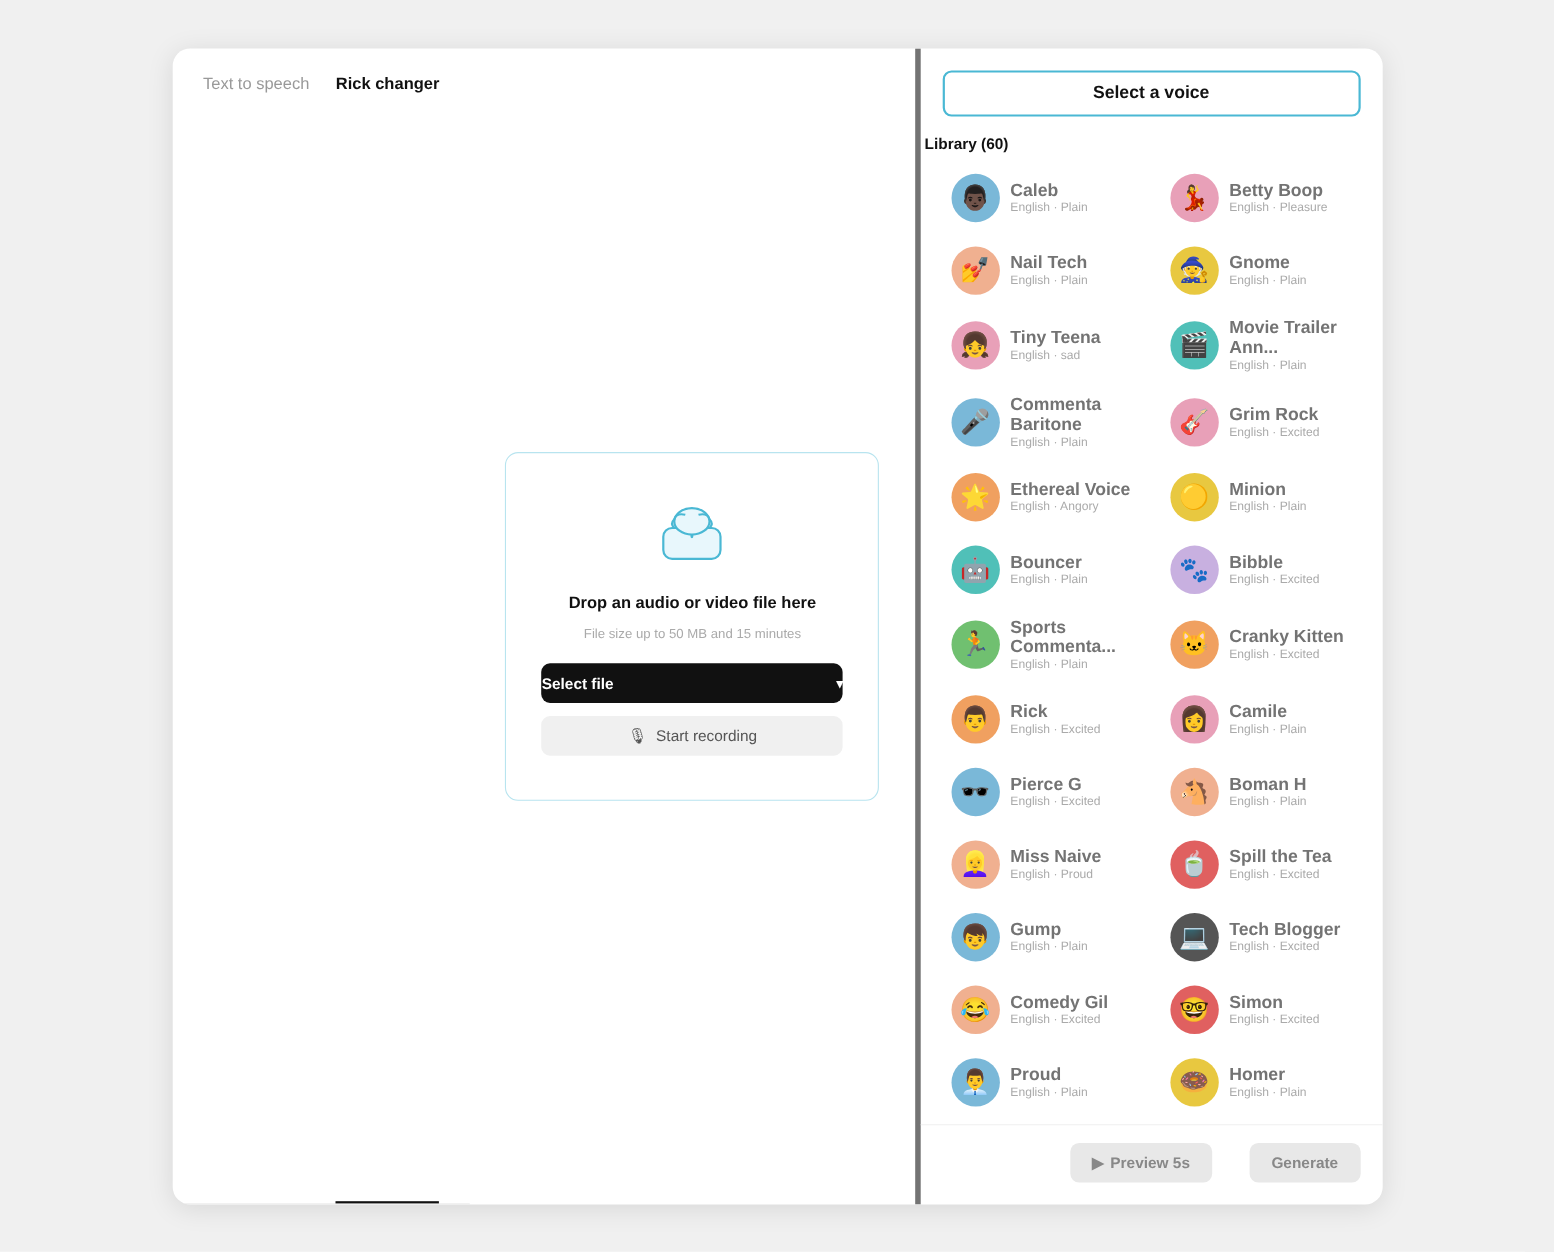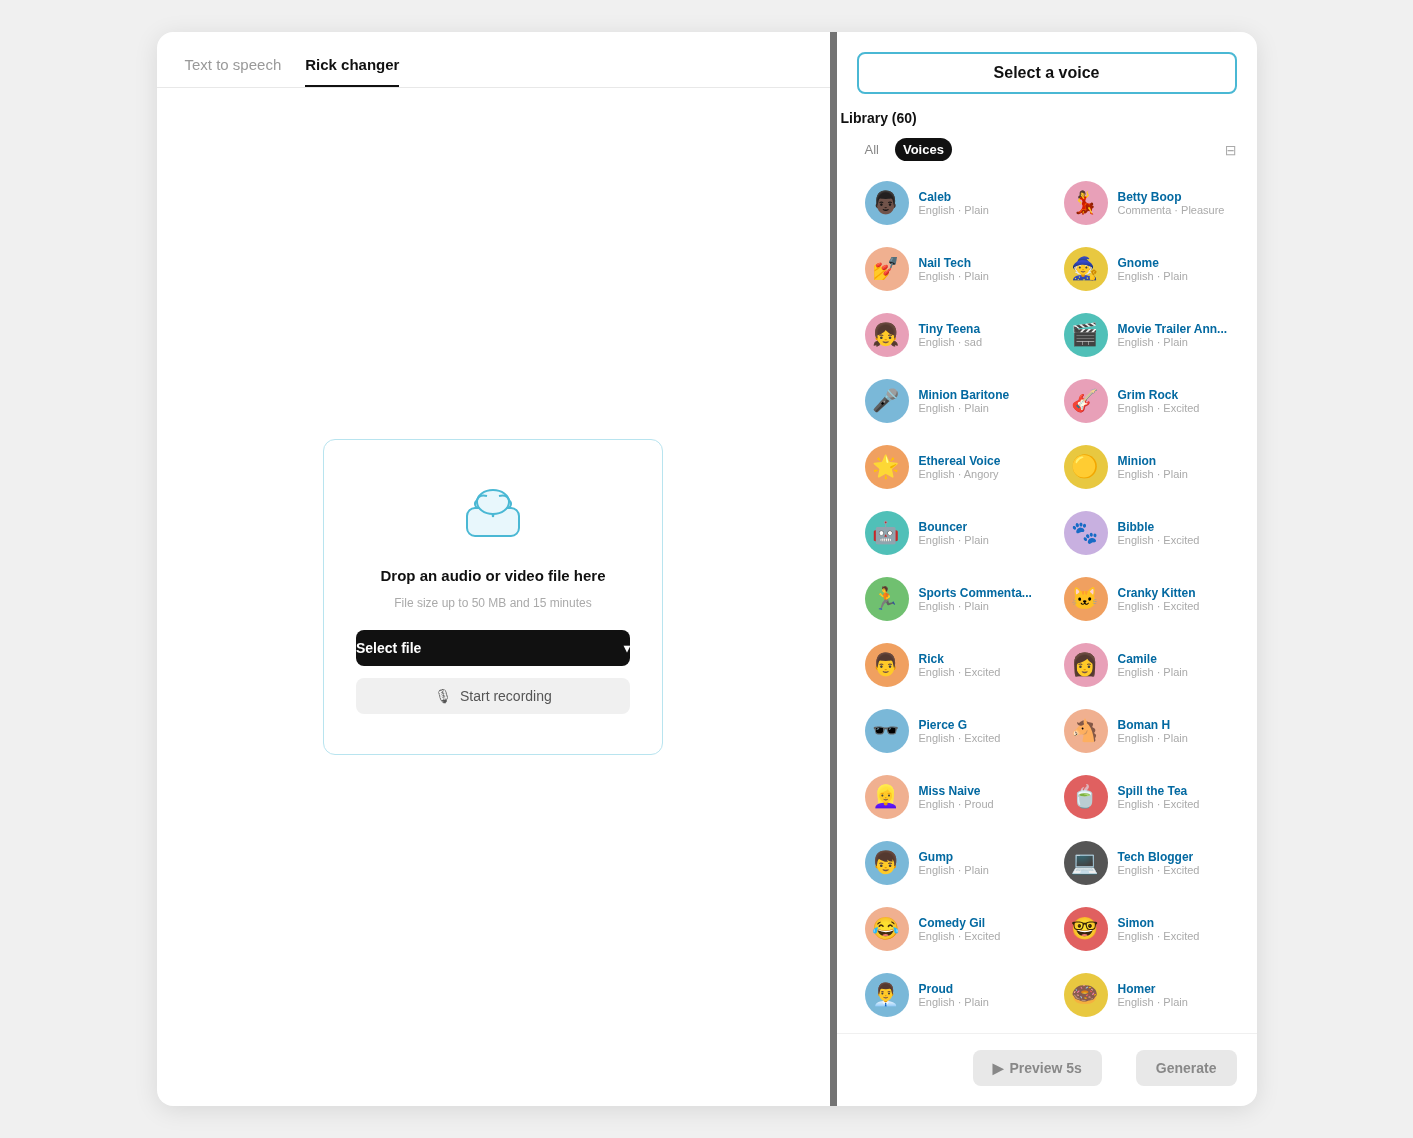--- a/index.html
+++ b/index.html
@@ -17,23 +17,23 @@
       border-radius: 16px;
       box-shadow: 0 4px 24px rgba(0,0,0,0.1);
       display: flex;
       overflow: hidden;
       min-height: 960px;
     }
     
     .left-panel {
       flex: 1;
       padding: 0;
-      border-right: 7px solid #737373;
-      display: flex;
-      flex-direction: column;
+      border-right: 5px solid #737373;
+      display: flex;
+      flex-direction: row;
     }
     .tabs {
       display: flex;
       gap: 24px;
       padding: 24px 28px 0;
       border-bottom: 1px solid #e8e8e8;
     }
     .tab {
       font-size: 15px;
       padding-bottom: 12px;
@@ -192,23 +192,23 @@
       display: flex;
       align-items: center;
       justify-content: center;
       font-size: 20px;
     }
     .voice-info {
       display: flex;
       flex-direction: column;
     }
     .voice-name {
-      font-size: 12px;
-      font-weight: 600;
-      color: #0369a1;
+      font-size: 16px;
+      font-weight: 600;
+      color: #737373;
     }
     .voice-sub {
       font-size: 11px;
       color: #aaa;
     }
     .bottom-bar {
       display: flex;
       justify-content: flex-end;
       gap: 10px;
       padding: 16px 20px 0;
@@ -275,44 +275,39 @@
           <span>🎙</span>
           <span>Start recording</span>
         </button>
       </div>
     </div>
   </div>
 
   <div class="right-panel">
     <div class="select-voice-header">Select a voice</div>
     <div class="library-header">Library (60)</div>
-    <div class="filter-row">
-      <button class="filter-btn">All</button>
-      <button class="filter-btn active">Voices</button>
-      <span class="filter-icon">⊟</span>
-    </div>
 
     <div class="voices-list scrollbar-custom">
       <div class="voices-grid" id="voices-grid">
           <div class="voice-item">
       <div class="voice-avatar" style="background:#7ab8d8; color:#fff; font-size:22px;">
         👨🏿
       </div>
       <div class="voice-info">
         <span class="voice-name">Caleb</span>
         <span class="voice-sub">English · Plain</span>
       </div>
     </div>
           <div class="voice-item">
       <div class="voice-avatar" style="background:#e8a0b8; color:#fff; font-size:22px;">
         💃
       </div>
       <div class="voice-info">
         <span class="voice-name">Betty Boop</span>
-        <span class="voice-sub">Commenta · Pleasure</span>
+        <span class="voice-sub">English · Pleasure</span>
       </div>
     </div>
           <div class="voice-item">
       <div class="voice-avatar" style="background:#f0b090; color:#fff; font-size:22px;">
         💅
       </div>
       <div class="voice-info">
         <span class="voice-name">Nail Tech</span>
         <span class="voice-sub">English · Plain</span>
       </div>
@@ -342,21 +337,21 @@
       <div class="voice-info">
         <span class="voice-name">Movie Trailer Ann...</span>
         <span class="voice-sub">English · Plain</span>
       </div>
     </div>
           <div class="voice-item">
       <div class="voice-avatar" style="background:#7ab8d8; color:#fff; font-size:22px;">
         🎤
       </div>
       <div class="voice-info">
-        <span class="voice-name">Minion Baritone</span>
+        <span class="voice-name">Commenta Baritone</span>
         <span class="voice-sub">English · Plain</span>
       </div>
     </div>
           <div class="voice-item">
       <div class="voice-avatar" style="background:#e8a0b8; color:#fff; font-size:22px;">
         🎸
       </div>
       <div class="voice-info">
         <span class="voice-name">Grim Rock</span>
         <span class="voice-sub">English · Excited</span>

